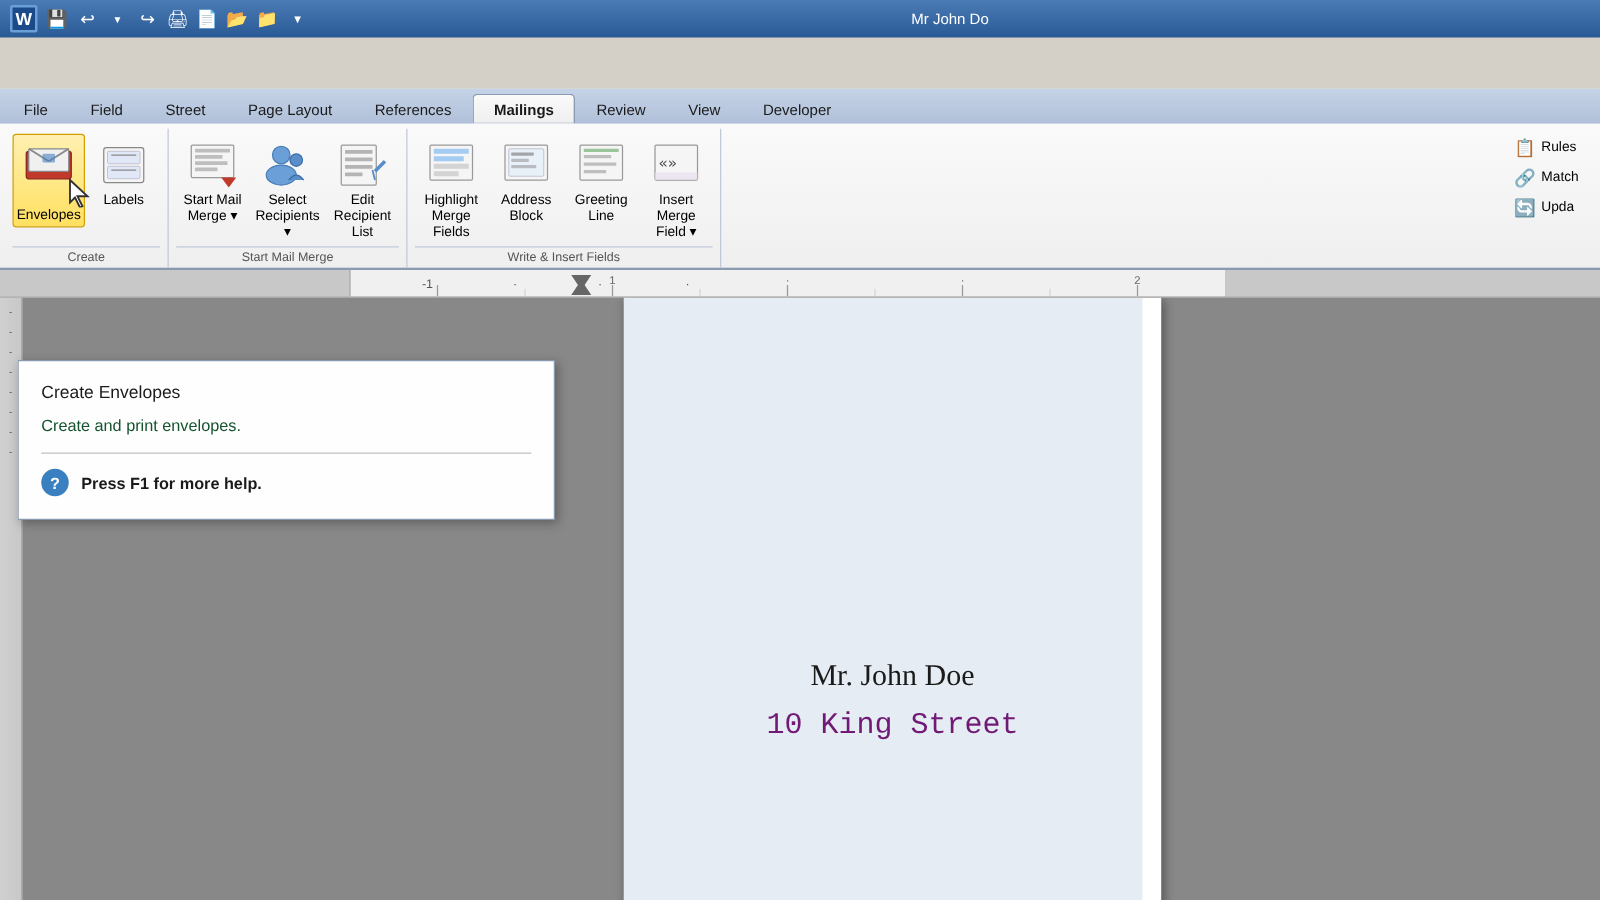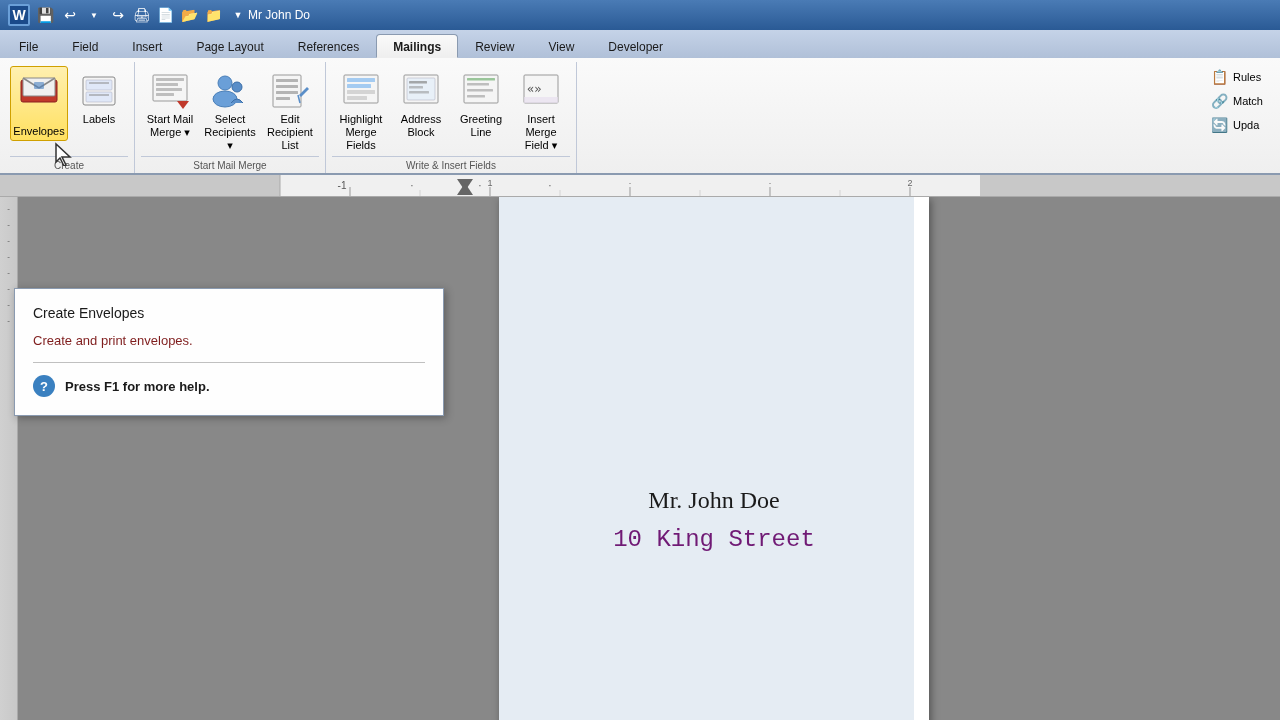--- a/index.html
+++ b/index.html
@@ -26,27 +26,28 @@
     #quick-access {
       display: flex; align-items: center; gap: 4px;
     }
     .qa-btn {
       width: 20px; height: 20px;
       display: flex; align-items: center; justify-content: center;
       color: white; font-size: 14px; cursor: pointer;
       border-radius: 2px;
     }
     #title-text {
-      flex: 1; font-size: 12px; color: white;
+      flex: 1; text-align: center; font-size: 12px; color: white;
     }
 
     
     #ribbon {
       background: linear-gradient(to bottom, #f0f0f0, #e0e0e0);
       border-bottom: 2px solid #8a9ab0;
+      margin-top: 41px;
     }
 
     
     #tab-bar {
       display: flex;
       background: linear-gradient(to bottom, #c5d3e8, #b0c0d8);
       height: 28px;
       align-items: flex-end;
       padding-left: 2px;
     }
@@ -163,21 +164,21 @@
       padding: 16px 18px 18px;
     }
     #tooltip-title {
       font-size: 14px;
       font-weight: normal;
       color: #1a1a1a;
       margin-bottom: 12px;
     }
     #tooltip-desc {
       font-size: 13px;
-      color: #7f1d1d;
+      color: #14532d;
       margin-bottom: 14px;
     }
     #tooltip-divider {
       border-top: 1px solid #c0c0c0;
       margin-bottom: 12px;
     }
     #tooltip-help {
       display: flex;
       align-items: center;
       gap: 10px;
@@ -312,21 +313,21 @@
 <div id="ribbon">
 
   <div id="tab-bar">
     <div class="tab">
       <span>File</span>
     </div>
     <div class="tab">
       <span>Field</span>
     </div>
     <div class="tab">
-      <span>Insert</span>
+      <span>Street</span>
     </div>
     <div class="tab">
       <span>Page Layout</span>
     </div>
     <div class="tab">
       <span>References</span>
     </div>
     <div class="tab mailings">
       <span>Mailings</span>
     </div>

